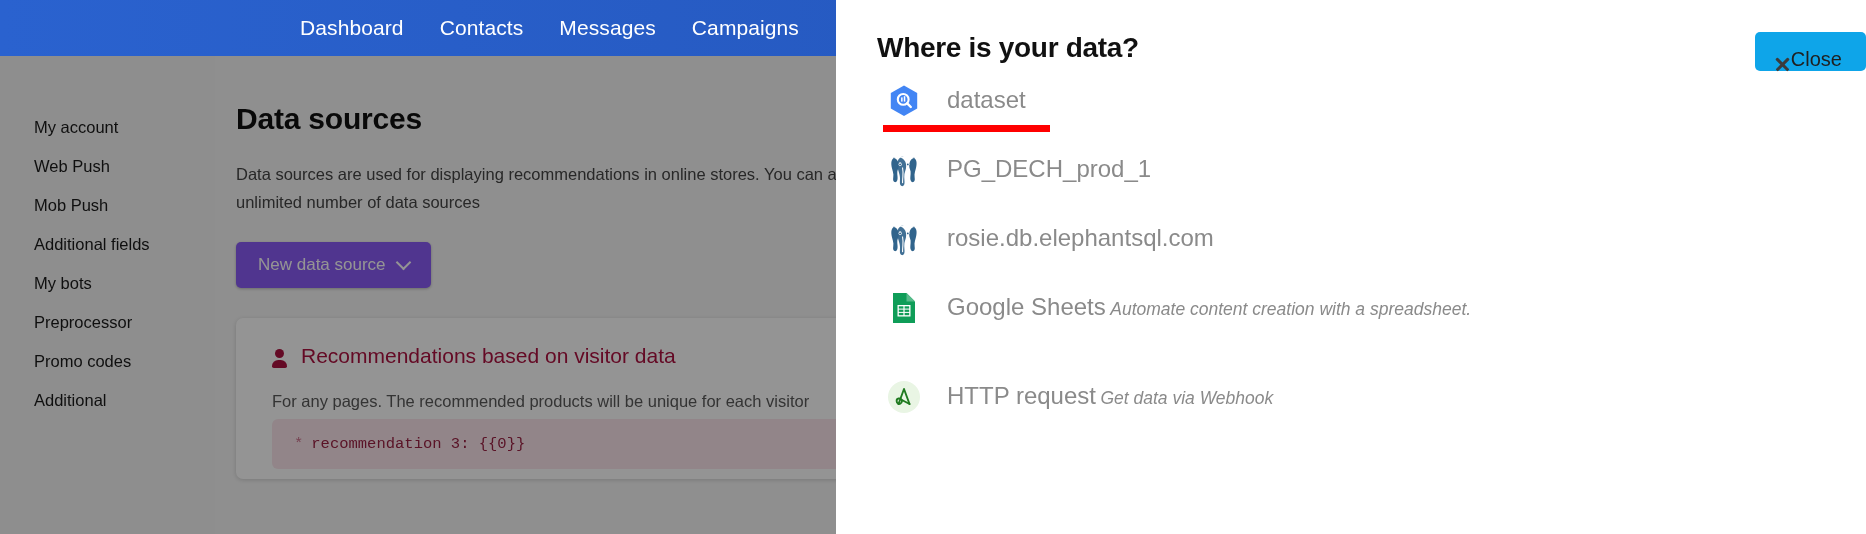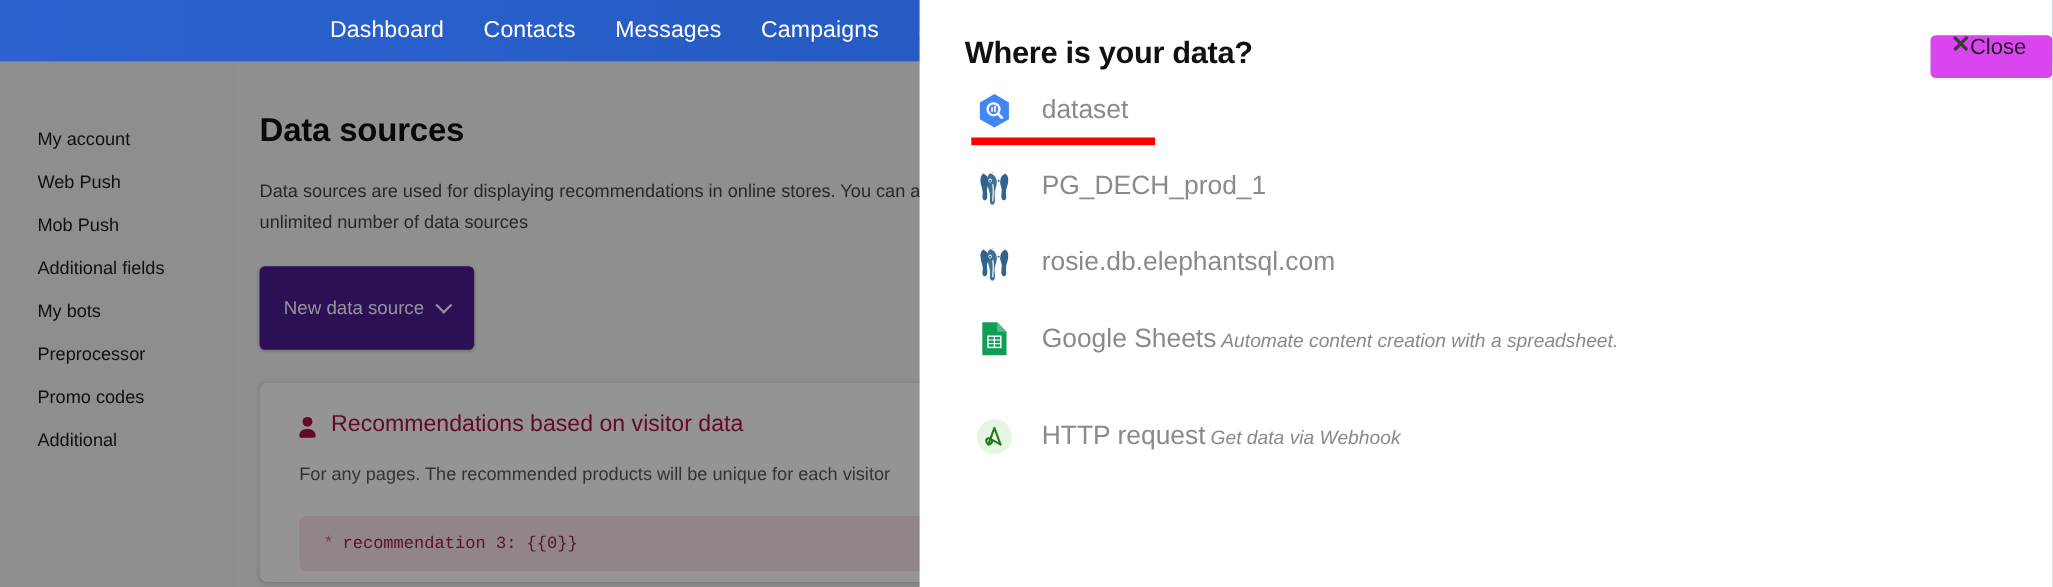--- a/index.html
+++ b/index.html
@@ -78,25 +78,25 @@
     margin-bottom: 24px;
   }
   #page-desc {
     font-size: 16.5px; color: #454545;
     line-height: 28px;
     max-width: 700px;
     margin-bottom: 26px;
   }
   #new-src-btn {
     display: inline-flex; align-items: center; gap: 12px;
-    background: #4c1d95;
+    background: #8b5cf6;
     color: #fff;
     font-size: 17px;
     border: none; border-radius: 5px;
-    padding: 28px 22px;
+    padding: 13px 22px;
     cursor: pointer;
     box-shadow: 0 1px 3px rgba(0,0,0,.25);
   }
   #new-src-btn .chev {
     display: inline-block; width: 11px; height: 11px;
     border-right: 2.4px solid #fff; border-bottom: 2.4px solid #fff;
     transform: translateY(-3px) rotate(45deg);
   }
   #card {
     margin-top: 30px;
@@ -119,21 +119,21 @@
   }
   #card .person-icon::after {
     content: ""; position: absolute; left: 0; top: 11px;
     width: 15px; height: 8px; border-radius: 7px 7px 2px 2px; background: #ad1240;
   }
   #card .card-title {
     font-size: 21px; color: #ad1240;
   }
   #card .card-sub {
     font-size: 16.5px; color: #5a5a5a;
-    margin-bottom: 28px;
+    margin-bottom: 8px;
   }
   #card .code-block {
     background: #fbe6ec;
     border-radius: 6px;
     padding: 16px 22px;
     font-family: "Liberation Mono", monospace;
     font-size: 15.5px;
     color: #9c2244;
     white-space: nowrap; overflow: hidden;
   }
@@ -148,25 +148,25 @@
     z-index: 100;
     overflow: hidden;
   }
   #modal-title {
     position: absolute; left: 41px; top: 32px;
     font-size: 28px; font-weight: bold; color: #111;
     letter-spacing: -.3px;
   }
   #close-btn {
     position: absolute; right: 0px; top: 32px;
-    background: #d946ef;
+    background: #0ea5e9;
     border: none; border-radius: 5px;
     height: 39px;
     padding: 0 24px 0 20px;
-    display: flex; align-items: flex-start; gap: 2px;
+    display: flex; align-items: flex-end; gap: 2px;
     font-size: 20px; color: #1f1f1f;
     cursor: pointer;
   }
   #close-btn .x-ico {
     position: relative; width: 14px; height: 14px; flex: 0 0 auto;
   }
   #close-btn .x-ico::before,
   #close-btn .x-ico::after {
     content: ""; position: absolute; left: -1px; top: 6px;
     width: 17px; height: 2.6px; background: #3b3b3b; border-radius: 1px;

